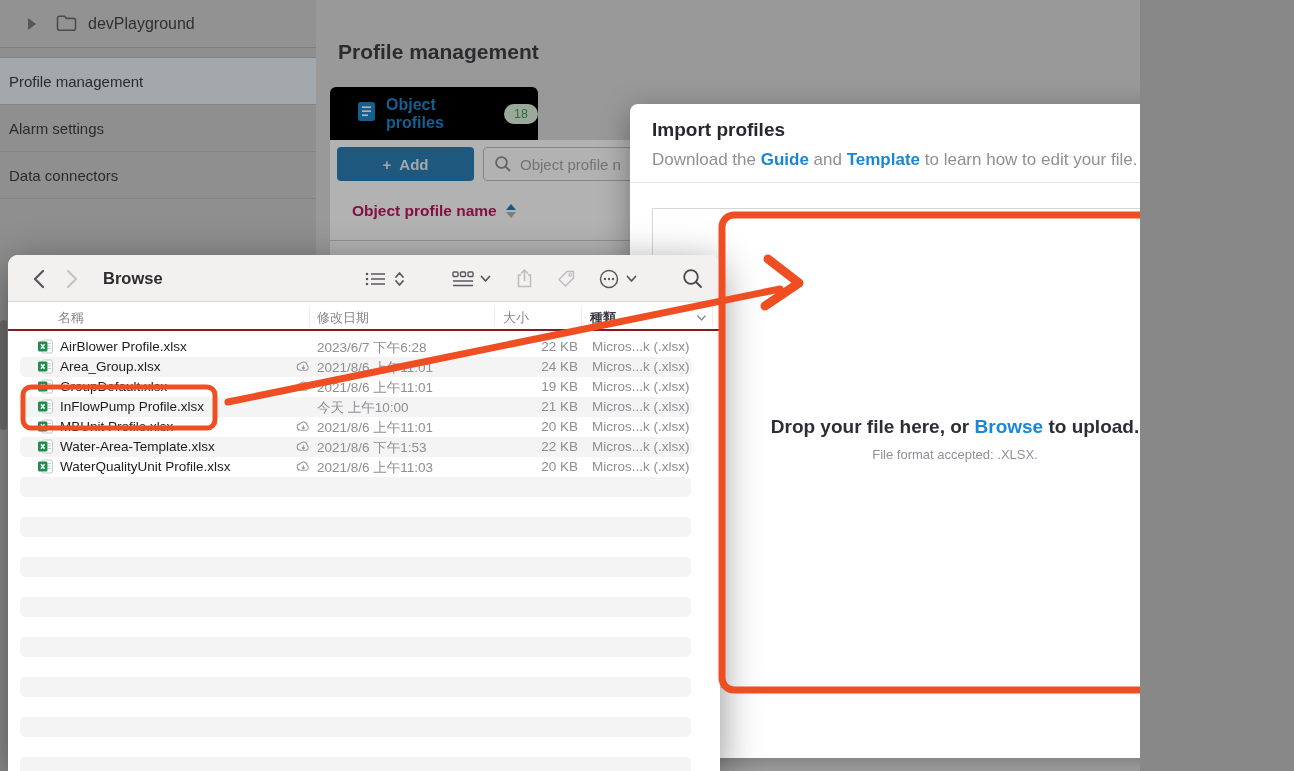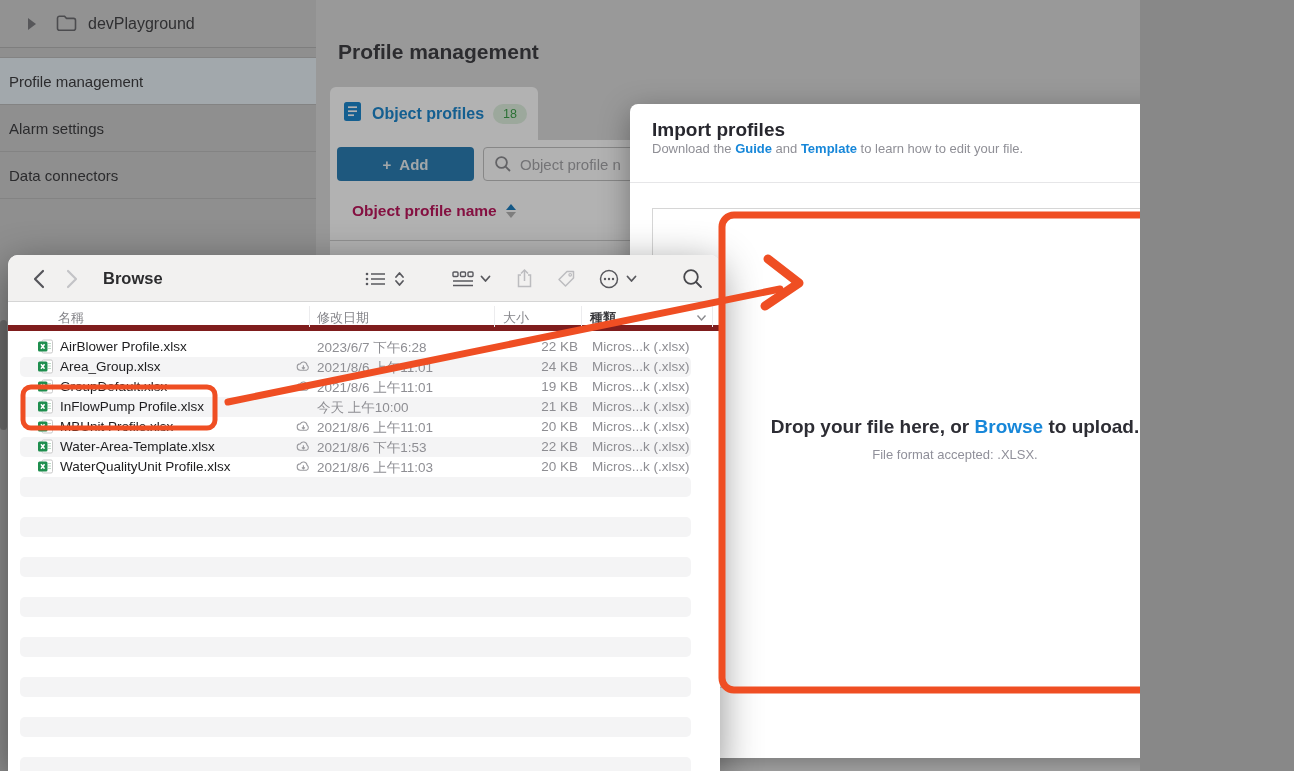--- a/index.html
+++ b/index.html
@@ -17,22 +17,22 @@
   .ws-folder{margin-left:20px;display:flex;}
   .ws-label{margin-left:11px;font-size:16px;color:#454548;}
   .nav{position:absolute;left:0;top:57px;width:316px;border-top:1px solid #bcbcbc;}
   .nav-item{height:47px;line-height:47px;padding-left:9px;font-size:15px;color:#3e3e41;
     border-bottom:1px solid #bcbcbc;background:#cdcdcd;}
   .nav-item.selected{background:#e9f1f6;}
   .app-scroll-thumb{position:absolute;left:0;top:320px;width:7px;height:110px;border-radius:4px;background:#a0a0a0;}
 
   .main{position:absolute;left:316px;top:0;right:0;height:771px;background:#dcdcdc;}
   .page-title{position:absolute;left:22px;top:40px;font-size:21px;font-weight:bold;color:#3f3f44;}
-  .tab{position:absolute;left:14px;top:87px;width:208px;height:53px;background:#ffffff;
-    border-radius:6px 6px 0 0;display:flex;align-items:center;padding-left:13px;}
+  .tab{position:absolute;left:14px;top:87px;width:208px;height:53px;background:#000000;
+    border-radius:6px 6px 0 0;display:flex;align-items:center;padding-left:27px;}
   .tab-label{margin-left:10px;font-size:16px;font-weight:bold;color:#1e88cf;}
   .badge{margin-left:9px;background:#e0f1e0;color:#3fa34d;font-size:12.5px;font-weight:normal;
     padding:3px 10px;border-radius:10px;}
   .content{position:absolute;left:14px;top:140px;right:0;bottom:0;background:#fff;}
   .add-btn{position:absolute;left:7px;top:7px;width:137px;height:34px;background:#2b7fb5;border:none;
     border-radius:4px;color:#e9eff3;font-size:15px;font-weight:bold;font-family:inherit;
     display:flex;align-items:center;justify-content:center;gap:8px;}
   .search-wrap{position:absolute;left:153px;top:7px;width:225px;height:34px;}
   .search-wrap input{width:100%;height:100%;border:1px solid #c2c2c2;border-radius:4px;background:#fff;
     padding:0 8px 0 36px;font-size:15px;font-family:inherit;color:#555;}
@@ -50,40 +50,40 @@
 
   
   .backdrop{position:absolute;inset:0;background:rgba(0,0,0,0.30);z-index:10;}
 
   
   .modal{position:absolute;left:630px;top:104px;width:650px;height:654px;background:#fff;
     border-radius:8px;box-shadow:0 8px 30px rgba(0,0,0,0.35);z-index:20;}
   .modal-header{position:absolute;left:0;top:0;right:0;height:79px;border-bottom:1px solid #e6e6e8;
     padding:15px 22px 0 22px;}
   .modal-title{font-size:19px;font-weight:bold;color:#27272e;}
-  .modal-sub{margin-top:0;font-size:13px;color:#8f8f96;}
+  .modal-sub{margin-top:9px;font-size:17px;color:#8f8f96;}
   .link{color:#1787d9;font-weight:bold;cursor:pointer;}
   .modal-close{position:absolute;top:15px;right:18px;width:28px;height:28px;display:flex;
     align-items:center;justify-content:center;cursor:pointer;}
   .dropzone{position:absolute;left:22px;top:104px;width:606px;height:480px;border:1px solid #d6d6d6;
     background:#fff;display:flex;flex-direction:column;align-items:center;justify-content:center;gap:9px;}
   .dz-main{font-size:19px;font-weight:bold;color:#2d2d34;margin-top:-18px;}
   .dz-hint{font-size:13px;color:#90909a;}
   .modal-footer{position:absolute;left:0;right:0;bottom:0;height:47px;border-top:1px solid #e6e6e8;}
   .cancel-btn{position:absolute;right:24px;top:12px;font-size:15px;font-weight:bold;color:#9a9aa2;
     background:none;border:none;font-family:inherit;cursor:pointer;}
 
   
   .finder{position:absolute;left:8px;top:255px;width:712px;height:516px;background:#fff;
     border-radius:10px 10px 0 0;box-shadow:0 10px 40px rgba(0,0,0,0.45);z-index:30;overflow:hidden;}
   .f-toolbar{position:absolute;left:0;top:0;right:0;height:47px;background:#f2f1f0;
     border-bottom:1px solid #d5d5d5;}
   .f-tool{position:absolute;top:0;height:47px;display:flex;align-items:center;}
   .f-title{font-size:16.5px;font-weight:bold;color:#2c2c2e;}
-  .f-header{position:absolute;left:0;top:47px;right:0;height:29px;border-bottom:6px solid #7f1d1d;
+  .f-header{position:absolute;left:0;top:47px;right:0;height:29px;border-bottom:2px solid #7f1d1d;
     font-size:13px;color:#85858a;}
   .f-header .hlabel{position:absolute;top:7px;}
   .f-header .sep{position:absolute;top:4px;width:1px;height:21px;background:#ececee;}
   .f-rows{position:absolute;left:0;top:82px;right:0;bottom:0;}
   .f-row{position:absolute;left:0;right:17px;height:20px;font-size:13.5px;}
   .f-row .stripe{position:absolute;left:12px;right:12px;top:0;bottom:0;background:#f4f4f5;border-radius:5px;}
   .f-cell{position:absolute;top:2px;white-space:nowrap;}
   .c-icon{left:30px;top:2px;}
   .c-name{left:52px;color:#1d1d1f;}
   .c-cloud{left:286px;top:3px;}

